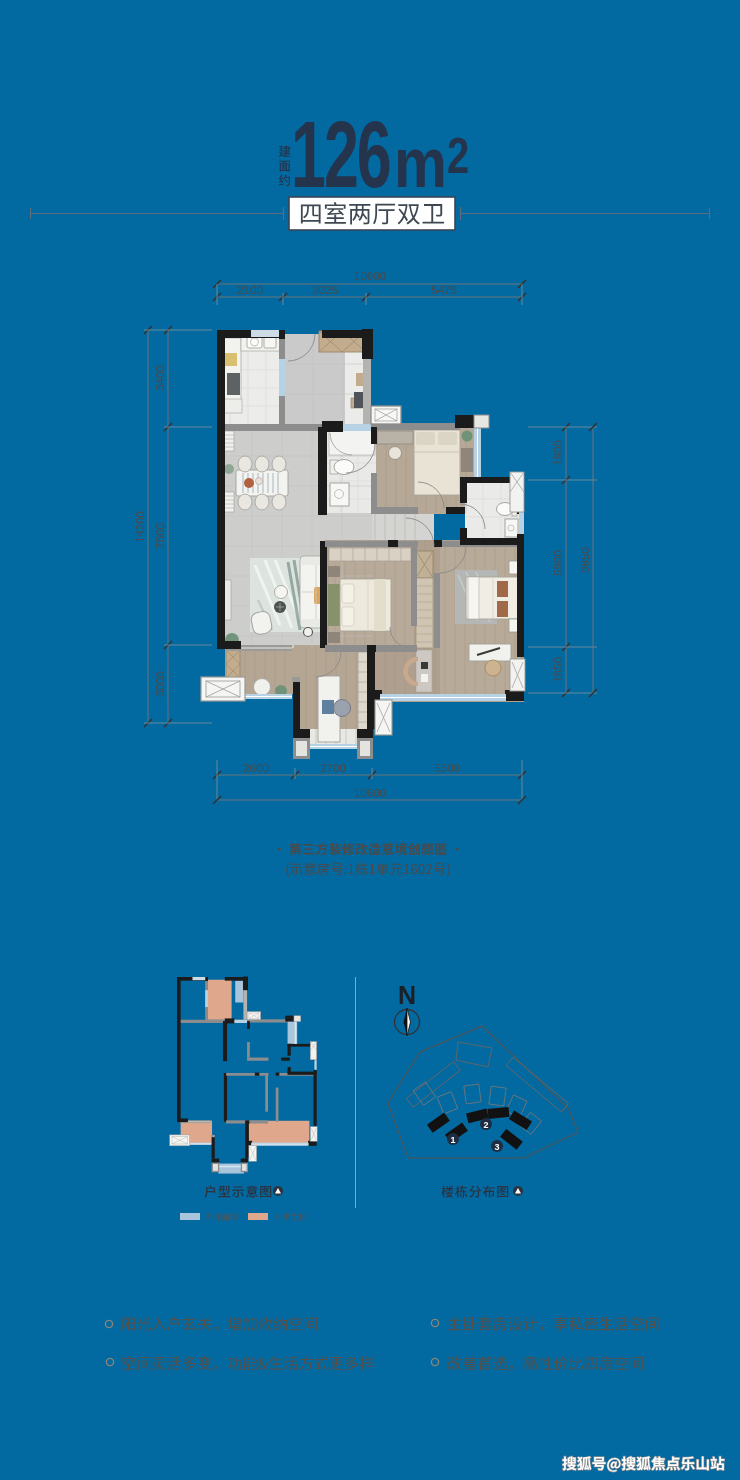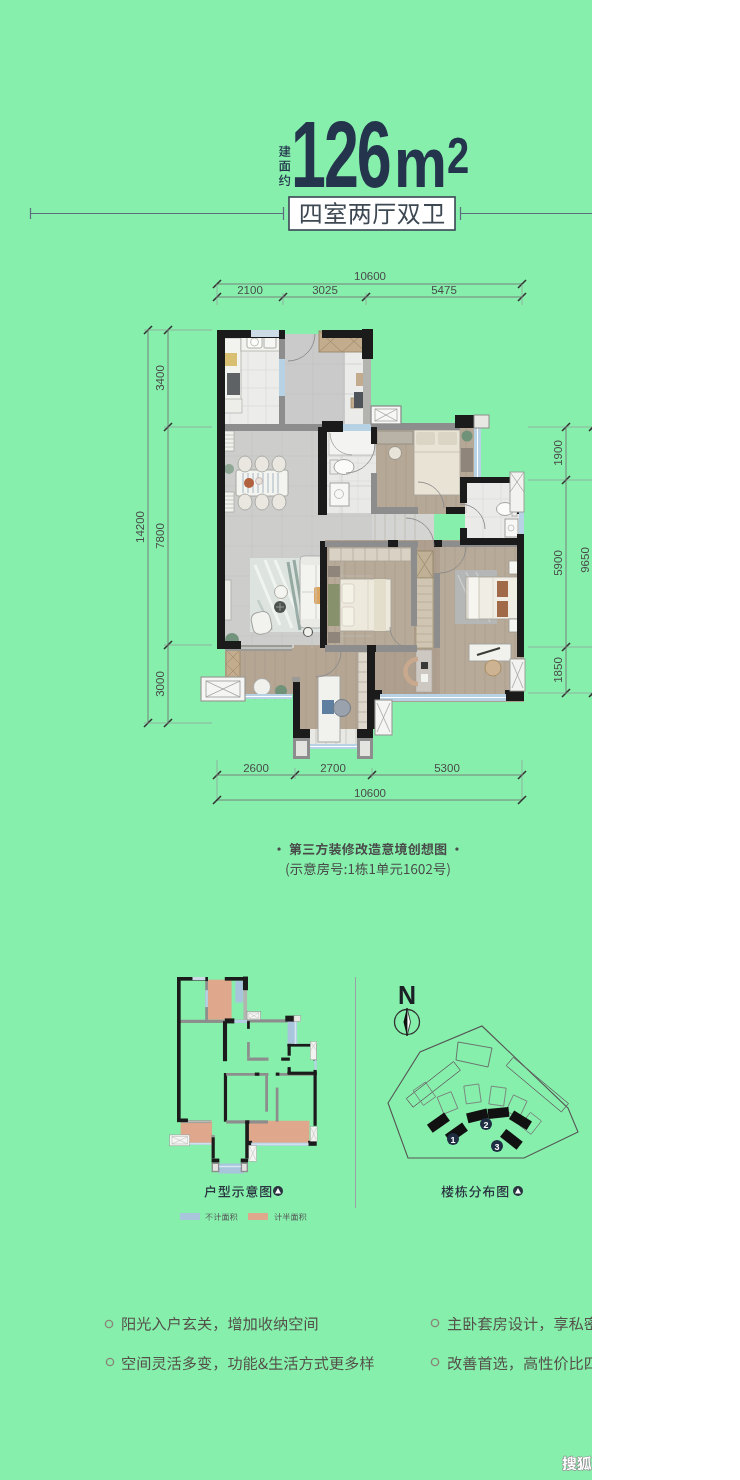--- a/index.html
+++ b/index.html
@@ -1,16 +1,16 @@
 <!DOCTYPE html>
 <html><head>
 <meta charset="utf-8">
 <style>
   html,body{margin:0;padding:0;background:#fff;}
-  .page{position:relative;width:592px;height:1480px;background:#86efac;overflow:hidden;
+  .page{position:relative;width:740px;height:1480px;background:#0369a1;overflow:hidden;
         font-family:"Liberation Sans", sans-serif;}
   svg text{font-family:"Liberation Sans", sans-serif;}
 </style>
 </head>
 <body>
 <div class="page">
 <svg width="740" height="1480" viewBox="0 0 740 1480">
 
 <path d="M283.4 146.4V147.4H285.6V148.2H282.6V149.1H285.6V149.9H283.3V150.8H285.6V151.6H283.2V152.5H285.6V153.3H282.7V154.2H285.6V155.3H286.8V154.2H290.2V153.3H286.8V152.5H289.8V151.6H286.8V150.8H289.6V149.1H290.3V148.2H289.6V146.4H286.8V145.4H285.6V146.4ZM286.8 149.1H288.5V149.9H286.8ZM286.8 148.2V147.4H288.5V148.2ZM279.7 151.3C279.7 151.1 280 150.9 280.2 150.8H281.6C281.4 151.8 281.2 152.7 281 153.4C280.7 152.9 280.4 152.4 280.2 151.7L279.4 152C279.6 153 280 153.8 280.5 154.4C280.1 155.2 279.5 155.8 278.9 156.3C279.1 156.4 279.6 156.8 279.8 157.1C280.3 156.6 280.8 156 281.2 155.3C282.6 156.5 284.3 156.8 286.6 156.8H290.1C290.2 156.4 290.4 155.9 290.6 155.7C289.8 155.7 287.2 155.7 286.6 155.7C284.6 155.7 282.9 155.4 281.7 154.3C282.2 153.2 282.6 151.7 282.8 149.9L282.1 149.7L281.9 149.8H281.1C281.7 148.8 282.3 147.7 282.8 146.5L282.1 146L281.7 146.2H279.2V147.2H281.3C280.8 148.3 280.2 149.2 280 149.5C279.8 149.9 279.4 150.3 279.2 150.3C279.4 150.6 279.6 151 279.7 151.3Z" fill="#24344c"></path>
 <path d="M283.5 166.4H285.8V167.6H283.5ZM283.5 165.5V164.3H285.8V165.5ZM283.5 168.6H285.8V169.8H283.5ZM279.2 160.7V161.8H283.9C283.8 162.3 283.7 162.8 283.6 163.2H279.7V171.6H280.9V170.9H288.6V171.6H289.8V163.2H284.8L285.3 161.8H290.4V160.7ZM280.9 169.8V164.3H282.4V169.8ZM288.6 169.8H286.9V164.3H288.6Z" fill="#24344c"></path>

